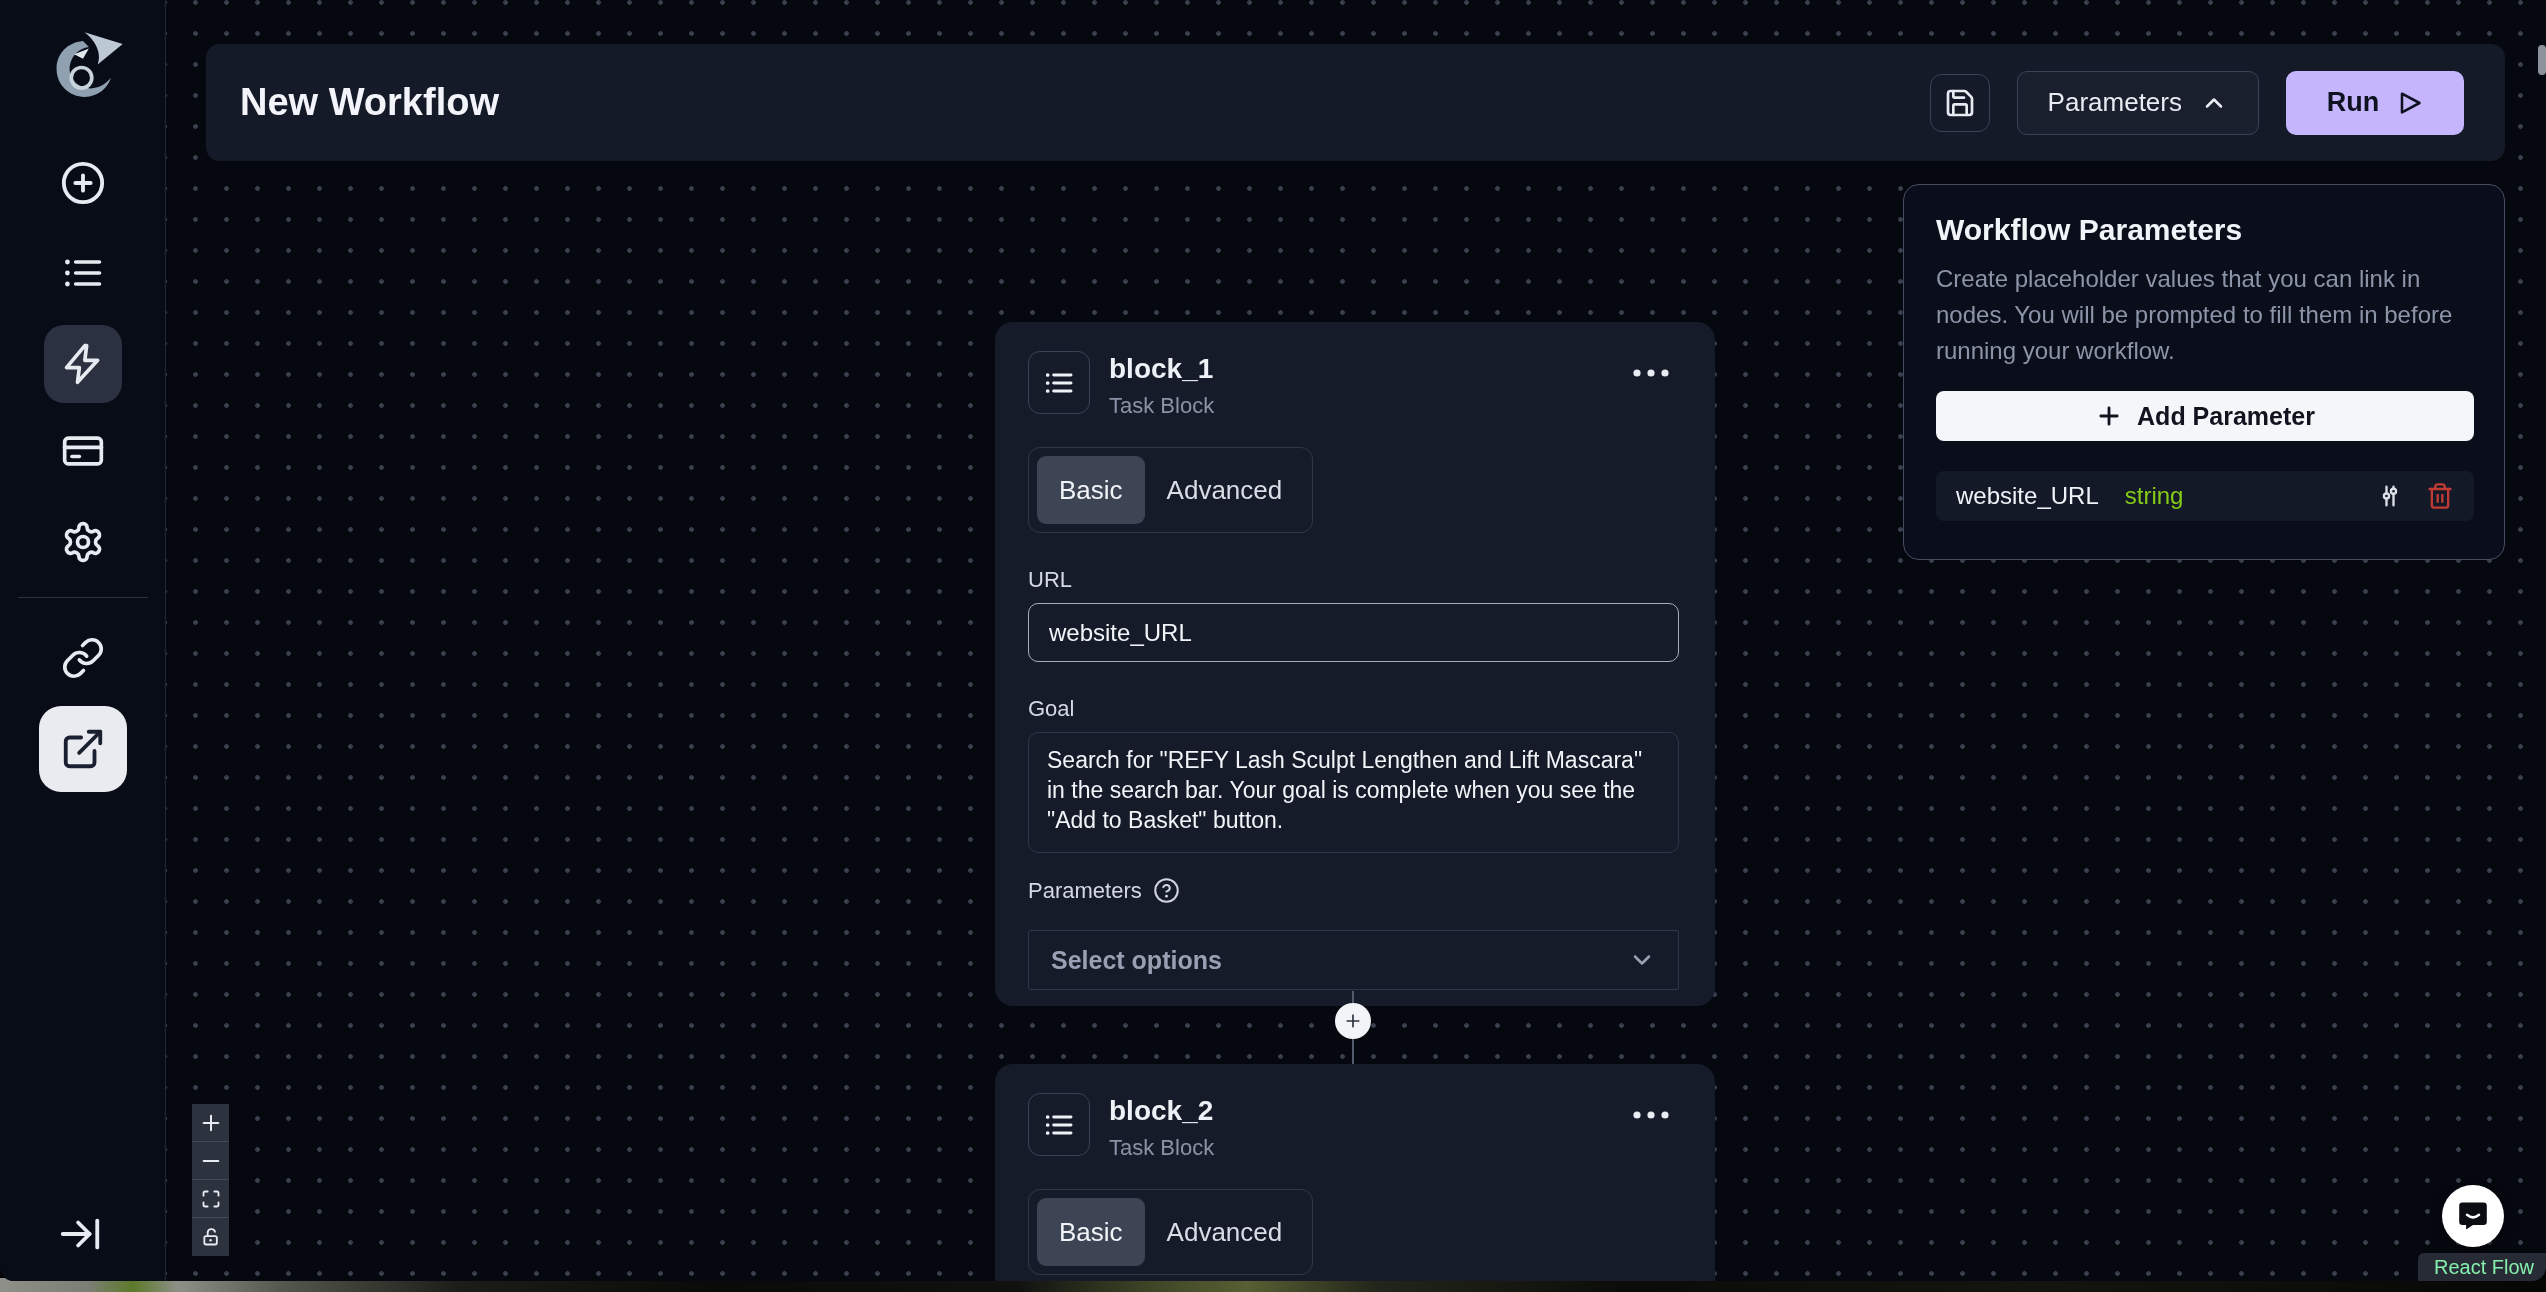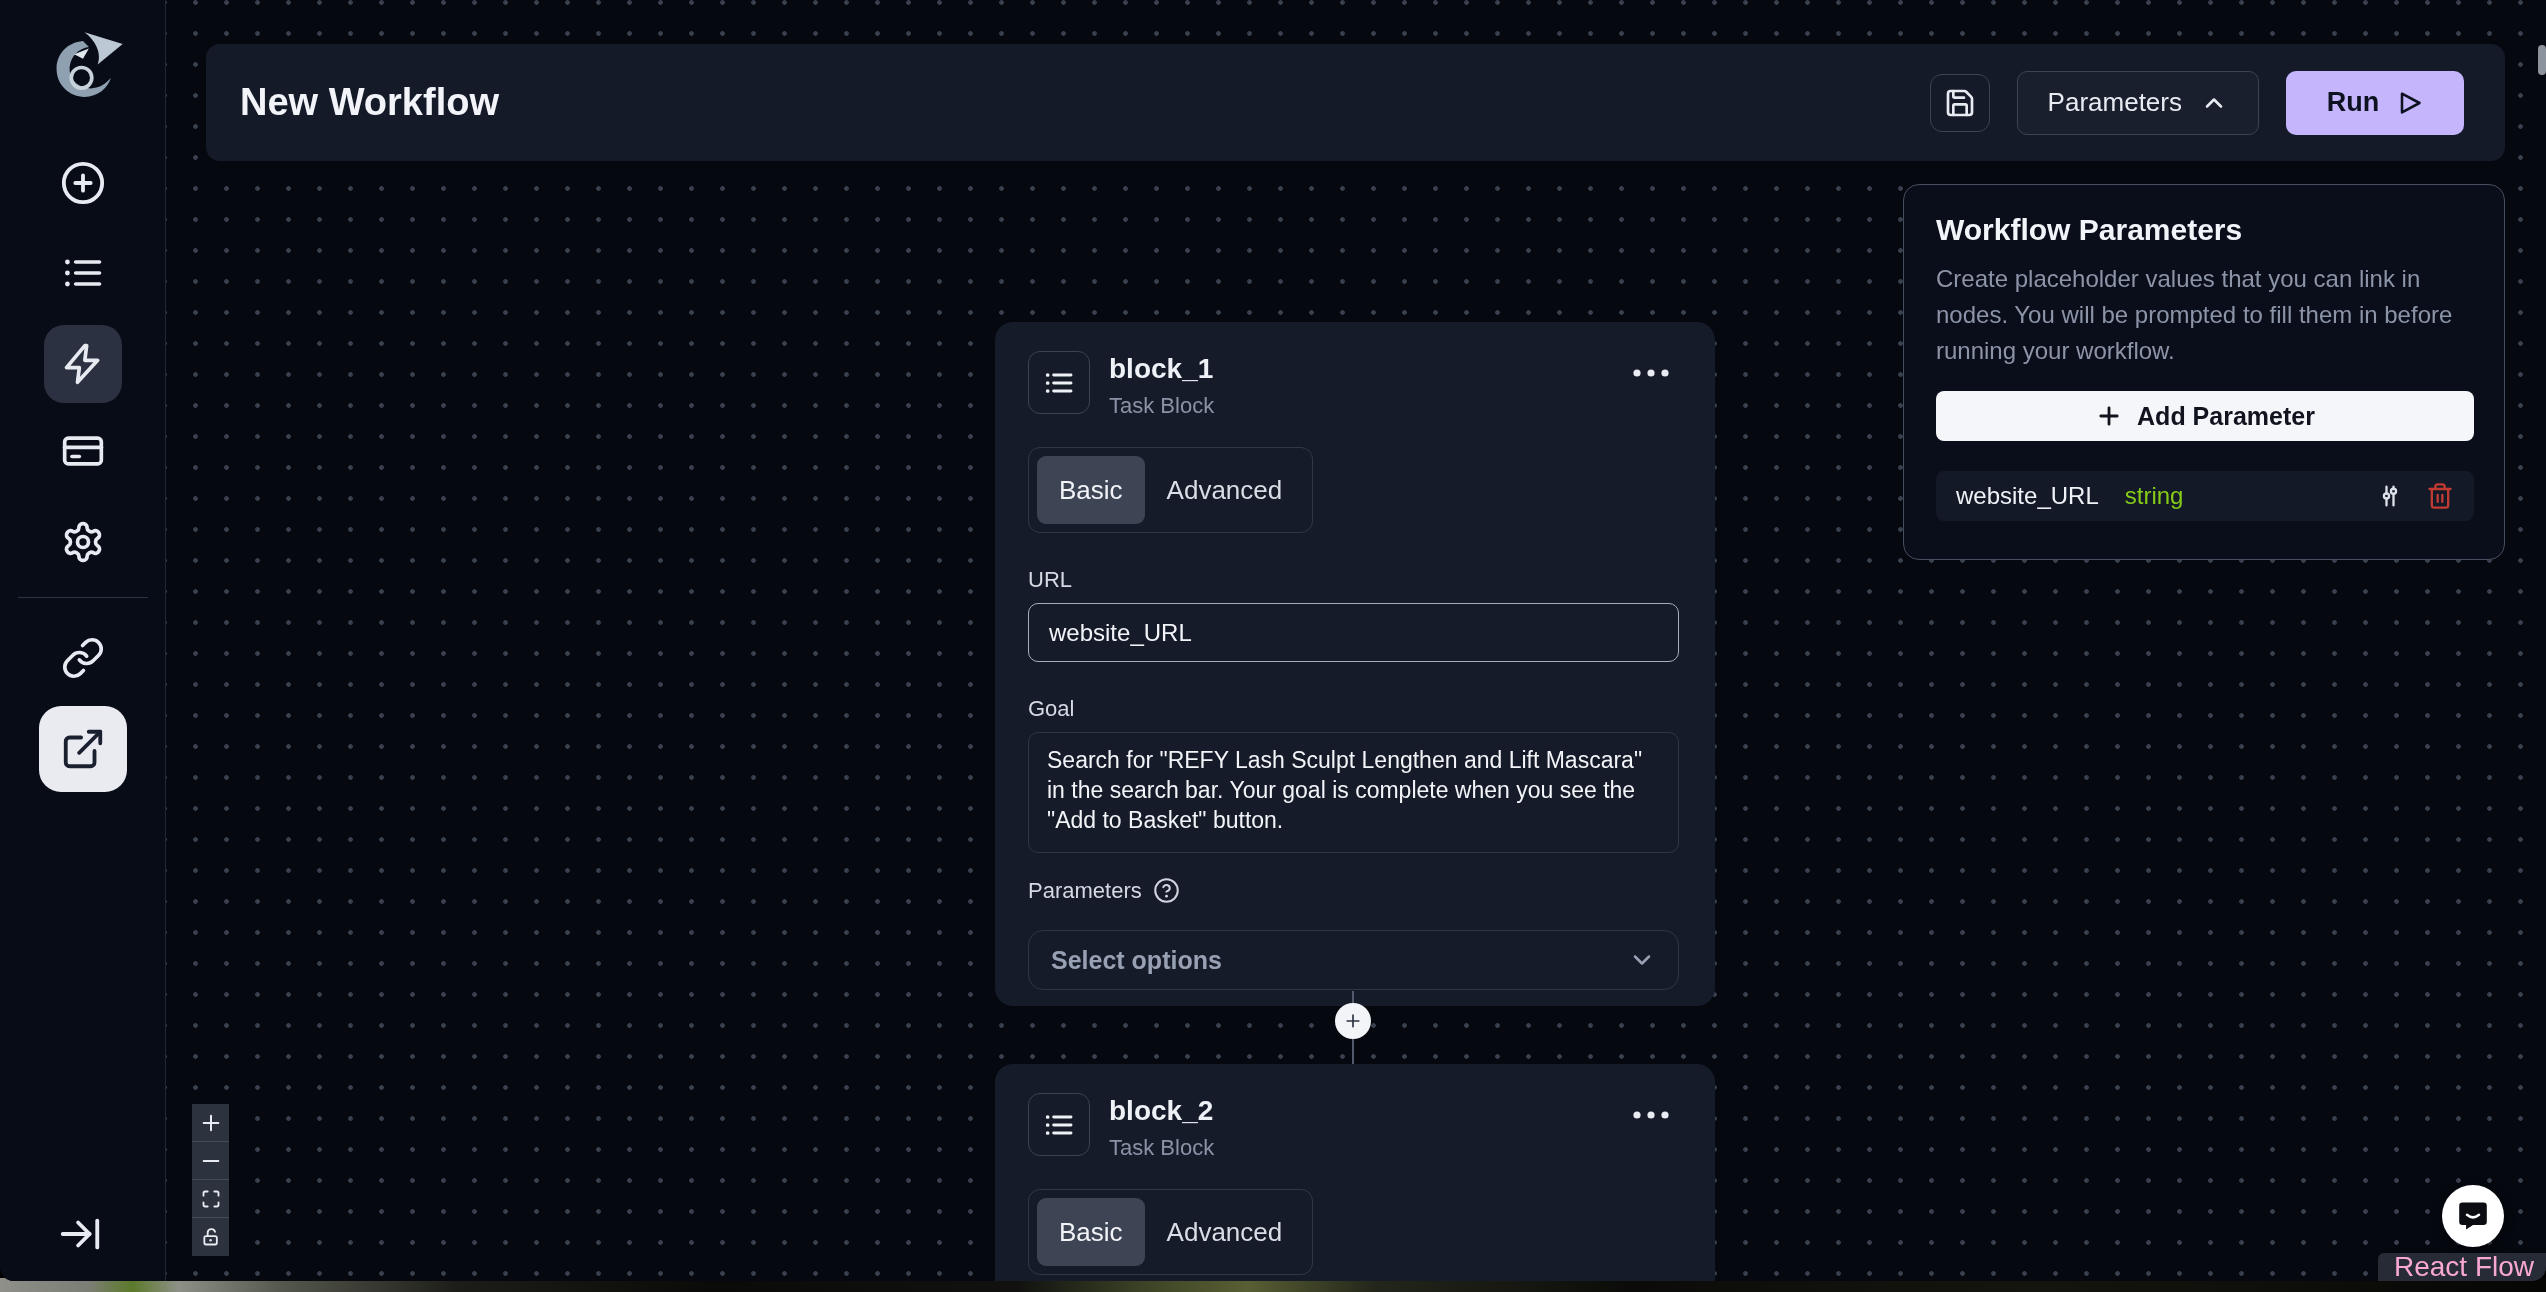--- a/index.html
+++ b/index.html
@@ -64,36 +64,36 @@
   .dots svg{fill:#e9ecf3;}
   .tabs{margin-top:28px;display:inline-flex;align-items:center;border:1px solid #303848;border-radius:12px;padding:8px;}
   .tab{font-size:26px;font-weight:500;color:#d9dde5;padding:15px 22px;height:68px;display:flex;align-items:center;border-radius:9px;cursor:pointer;}
   .tab.active{background:#3d4554;color:#f2f4f8;}
   .f-label{margin-top:34px;font-size:22px;font-weight:500;color:#d4d9e3;}
   .f-label-row{margin-top:20px;display:flex;align-items:center;gap:11px;}
   .f-label-row .f-label{margin-top:0;}
   .help svg{stroke:#cfd4df;fill:none;stroke-width:1.8;stroke-linecap:round;display:block;}
   .url-input{margin-top:10px;width:651px;height:59px;background:transparent;border:1.5px solid #a6adbc;border-radius:10px;color:#f2f4f8;font-size:24px;padding:0 20px;outline:none;}
   .goal-area{margin-top:10px;width:651px;height:121px;background:transparent;border:1px solid #2e3748;border-radius:10px;color:#f2f4f8;font-size:23px;line-height:30px;padding:12px 18px;resize:none;outline:none;overflow:hidden;}
-  .select{margin-top:26px;width:651px;height:60px;border:1px solid #2e3748;border-radius:15px;display:flex;align-items:center;padding:0 22px;cursor:pointer;}
+  .select{margin-top:26px;width:651px;height:60px;border:1px solid #2e3748;border-radius:2px;display:flex;align-items:center;padding:0 22px;cursor:pointer;}
   .select span{font-size:25px;font-weight:700;color:#98a1b3;}
   .select svg{margin-left:auto;stroke:#98a1b3;fill:none;stroke-width:2.2;stroke-linecap:round;stroke-linejoin:round;}
   
   .edge-line{left:1186px;top:991px;width:2px;height:73px;background:#525a6b;}
   .edge-plus{left:1169px;top:1003px;width:36px;height:36px;border-radius:50%;background:#f2f4f7;display:flex;align-items:center;justify-content:center;cursor:pointer;}
   .edge-plus svg{stroke:#2b3140;fill:none;stroke-width:2;stroke-linecap:round;}
   
   .controls{left:26px;top:1104px;width:37px;display:flex;flex-direction:column;}
   .ctrl{width:37px;height:38px;background:#2c323e;border:none;border-bottom:1px solid #434a58;display:flex;align-items:center;justify-content:center;cursor:pointer;padding:0;}
   .ctrl:last-child{border-bottom:none;}
   .ctrl svg{stroke:#e8ebf1;fill:none;stroke-width:2.2;stroke-linecap:round;stroke-linejoin:round;}
   
   .chat{left:2276px;top:1185px;width:62px;height:62px;border-radius:50%;background:#ffffff;display:flex;align-items:center;justify-content:center;cursor:pointer;box-shadow:0 4px 12px rgba(0,0,0,.45);}
   .attribution{right:0;top:1253px;height:28px;background:#262b35;border-radius:6px 0 0 0;display:flex;align-items:center;padding:0 12px 0 16px;}
-  .attribution span{font-size:28px;color:#f9a8d4;}
+  .attribution span{font-size:20px;color:#86efac;}
   .vthumb{right:0;top:45px;width:8px;height:30px;background:#8d939c;border-radius:4px;}
 </style>
 </head>
 <body>
 
 <div class="screen">
   <div class="desktop-strip"></div>
 
   <div class="app">
 

